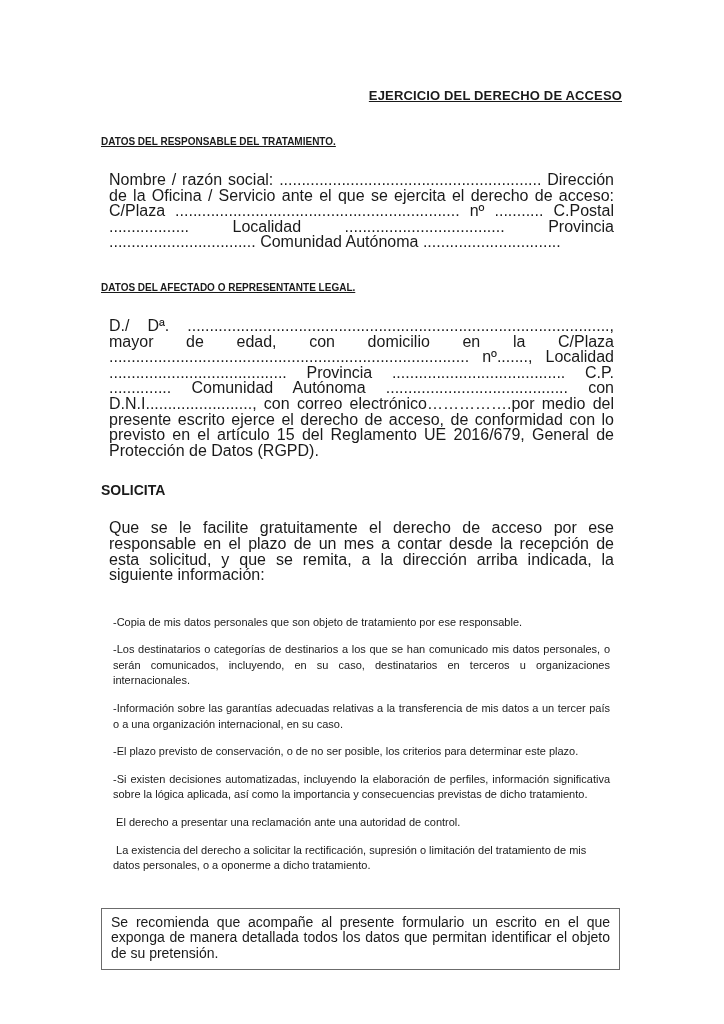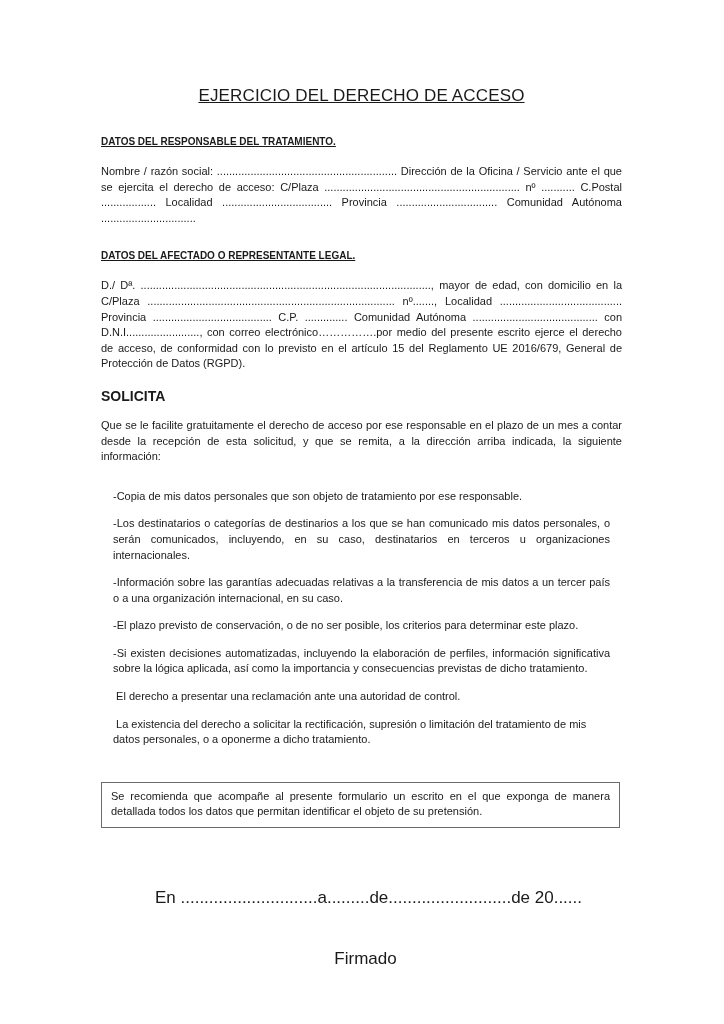--- a/index.html
+++ b/index.html
@@ -26,23 +26,23 @@
   }
   .content {
     position: absolute;
     left: 101px;
     top: 88px;
     width: 521px;
   }
 
   
   .doc-title {
-    font-size: 17px;
-    font-weight: normal;
-    text-align: center;
+    font-size: 13px;
+    font-weight: bold;
+    text-align: right;
     text-decoration: underline;
     letter-spacing: 0.15px;
     margin: 0 0 0 0;
     line-height: 16px;
   }
   .section-heading {
     font-size: 10px;
     font-weight: bold;
     text-decoration: underline;
     text-align: left;
@@ -50,25 +50,25 @@
     margin: 0;
   }
   .plain-heading {
     font-size: 14px;
     font-weight: bold;
     text-align: left;
     line-height: 16px;
     margin: 0;
   }
   .para {
-    font-size: 11px;
+    font-size: 16px;
     text-align: justify;
     text-justify: inter-word;
     line-height: 15.6px;
-    margin: 0;
+    margin: 8px;
     hyphens: none;
   }
   .list-para {
     font-size: 11px;
     text-align: justify;
     line-height: 15.6px;
     margin: 12px;
     white-space: pre-wrap;
   }
   .list-para:last-child,
@@ -84,21 +84,21 @@
   .sp-list     { height: 12px; }
 
   
   .note-box {
     border: 1px solid #6b6b6b;
     padding: 6px 9px 7px 9px;
     box-sizing: border-box;
     width: 519px;
   }
   .note-box p {
-    font-size: 11px;
+    font-size: 14px;
     text-align: justify;
     line-height: 15.6px;
     margin: 0;
   }
 
   
   .footer {
     text-align: center;
     font-size: 17px;
     line-height: 16px;

